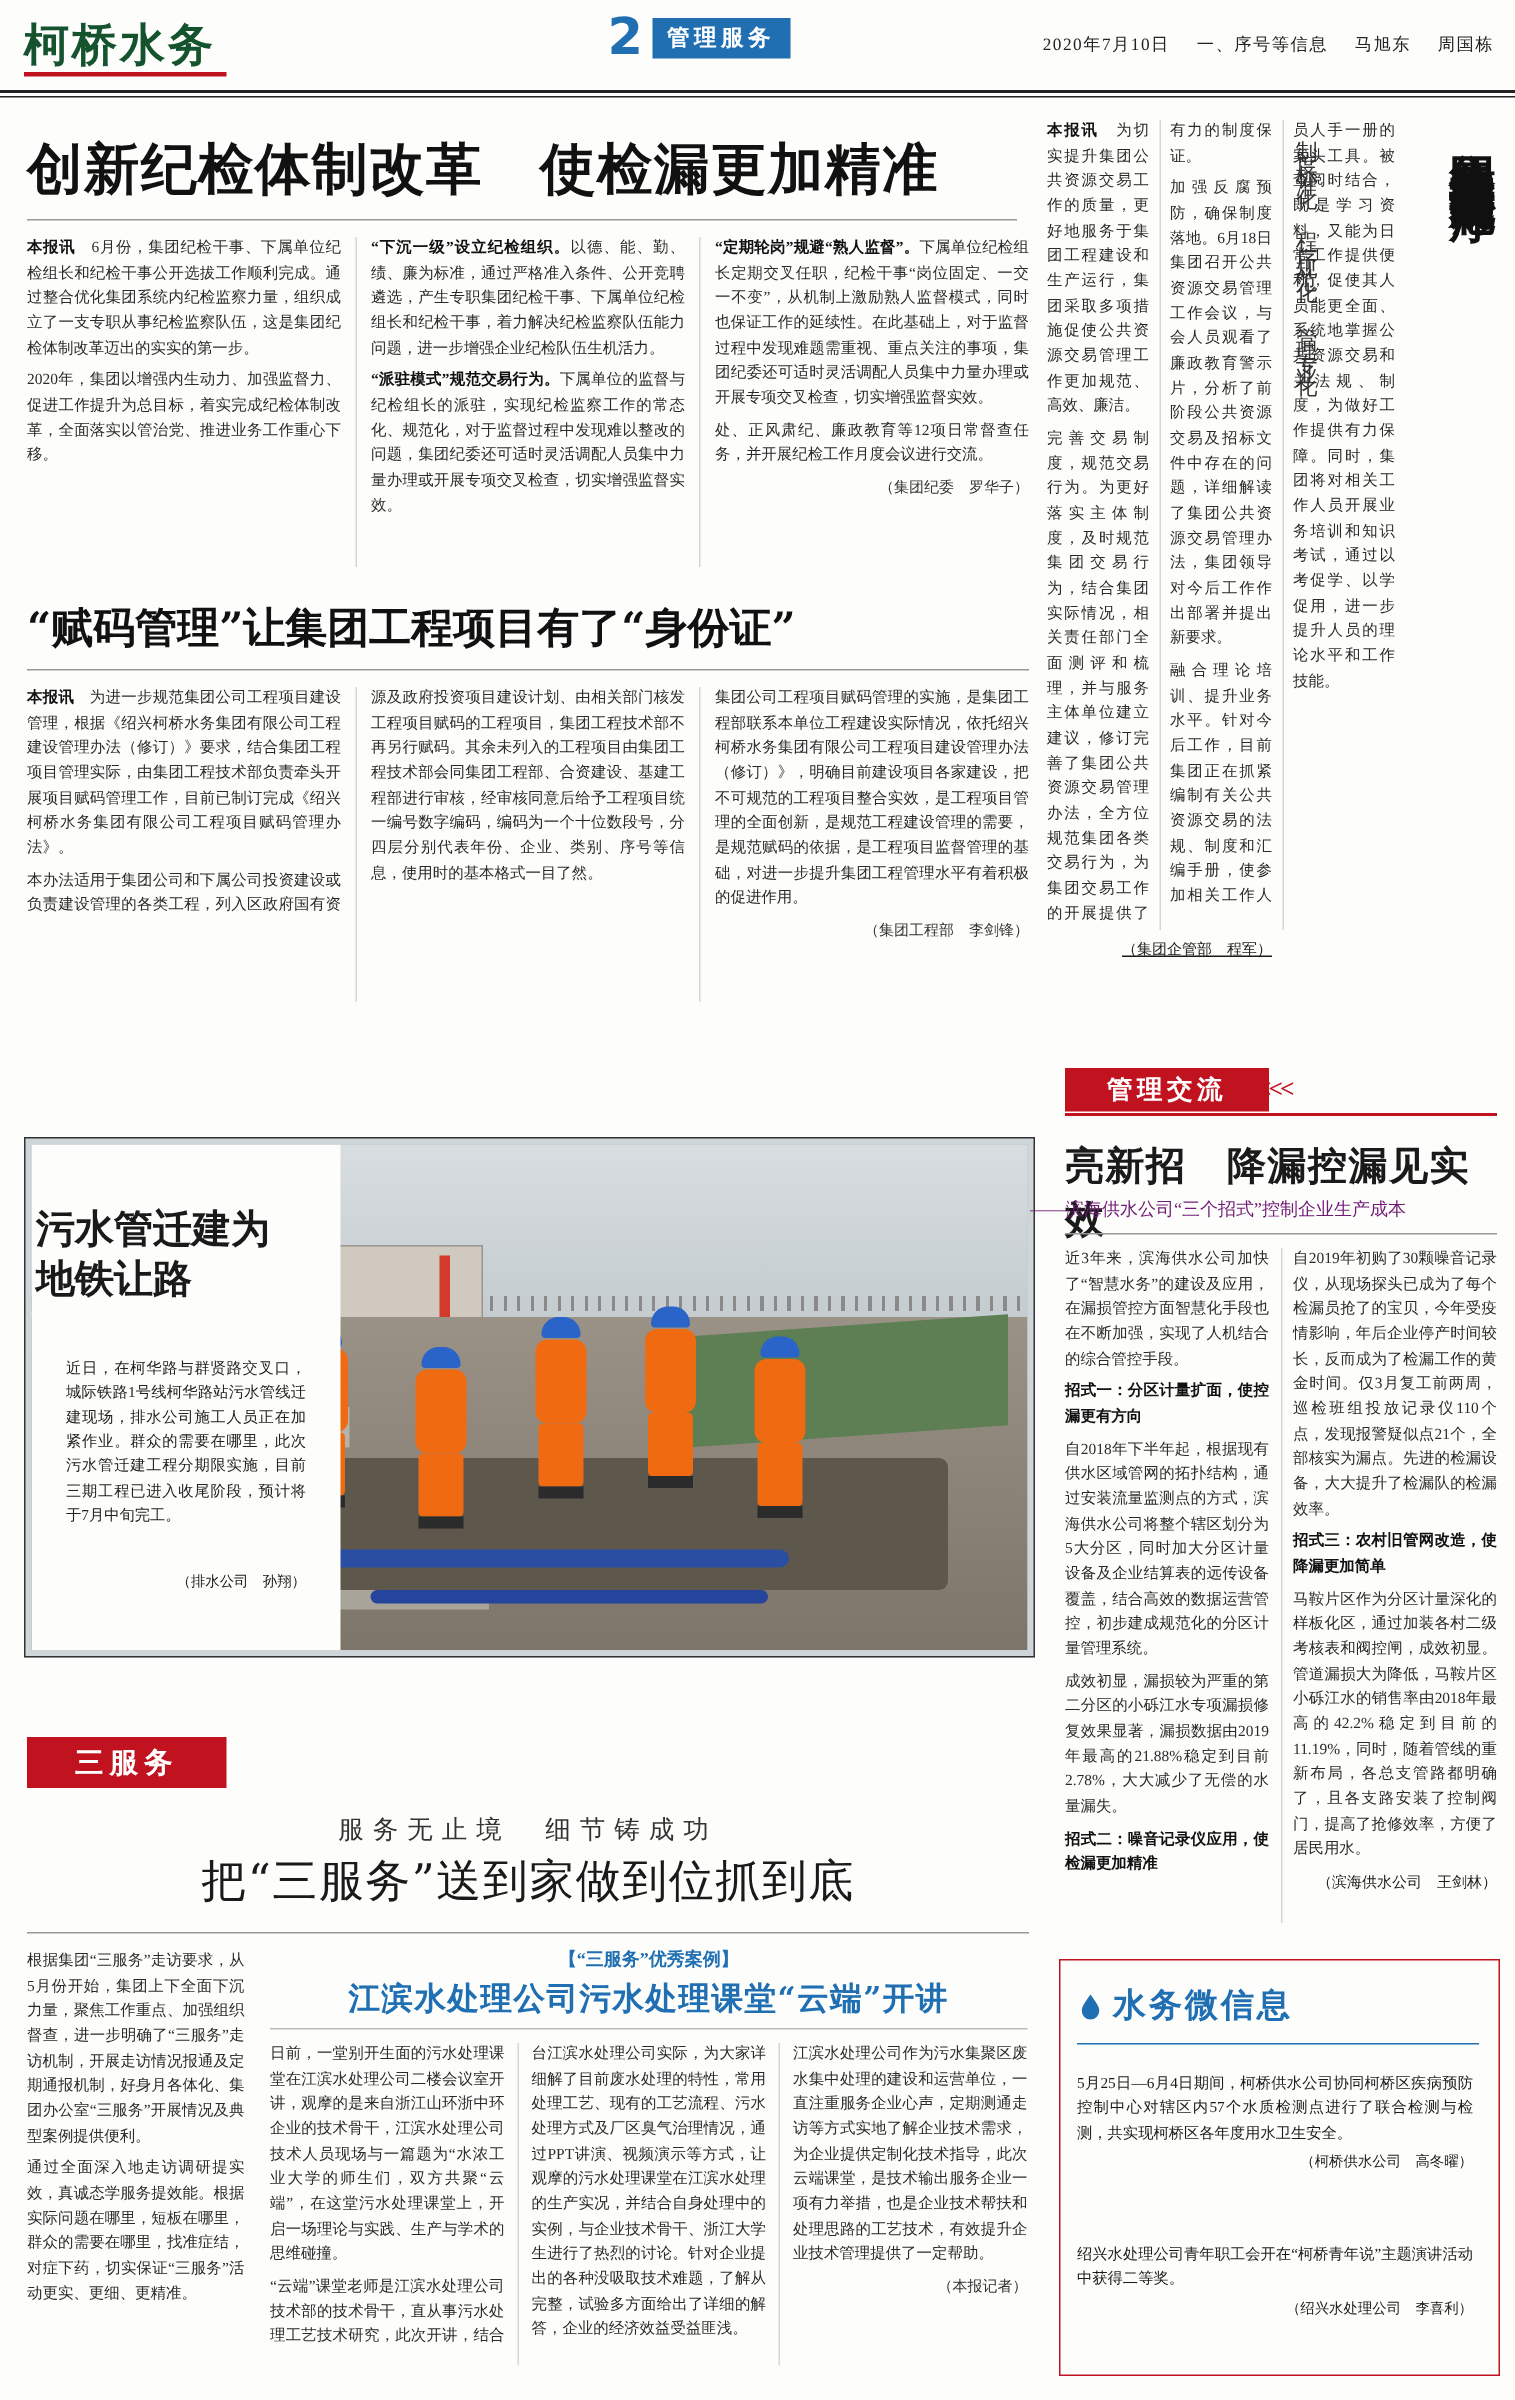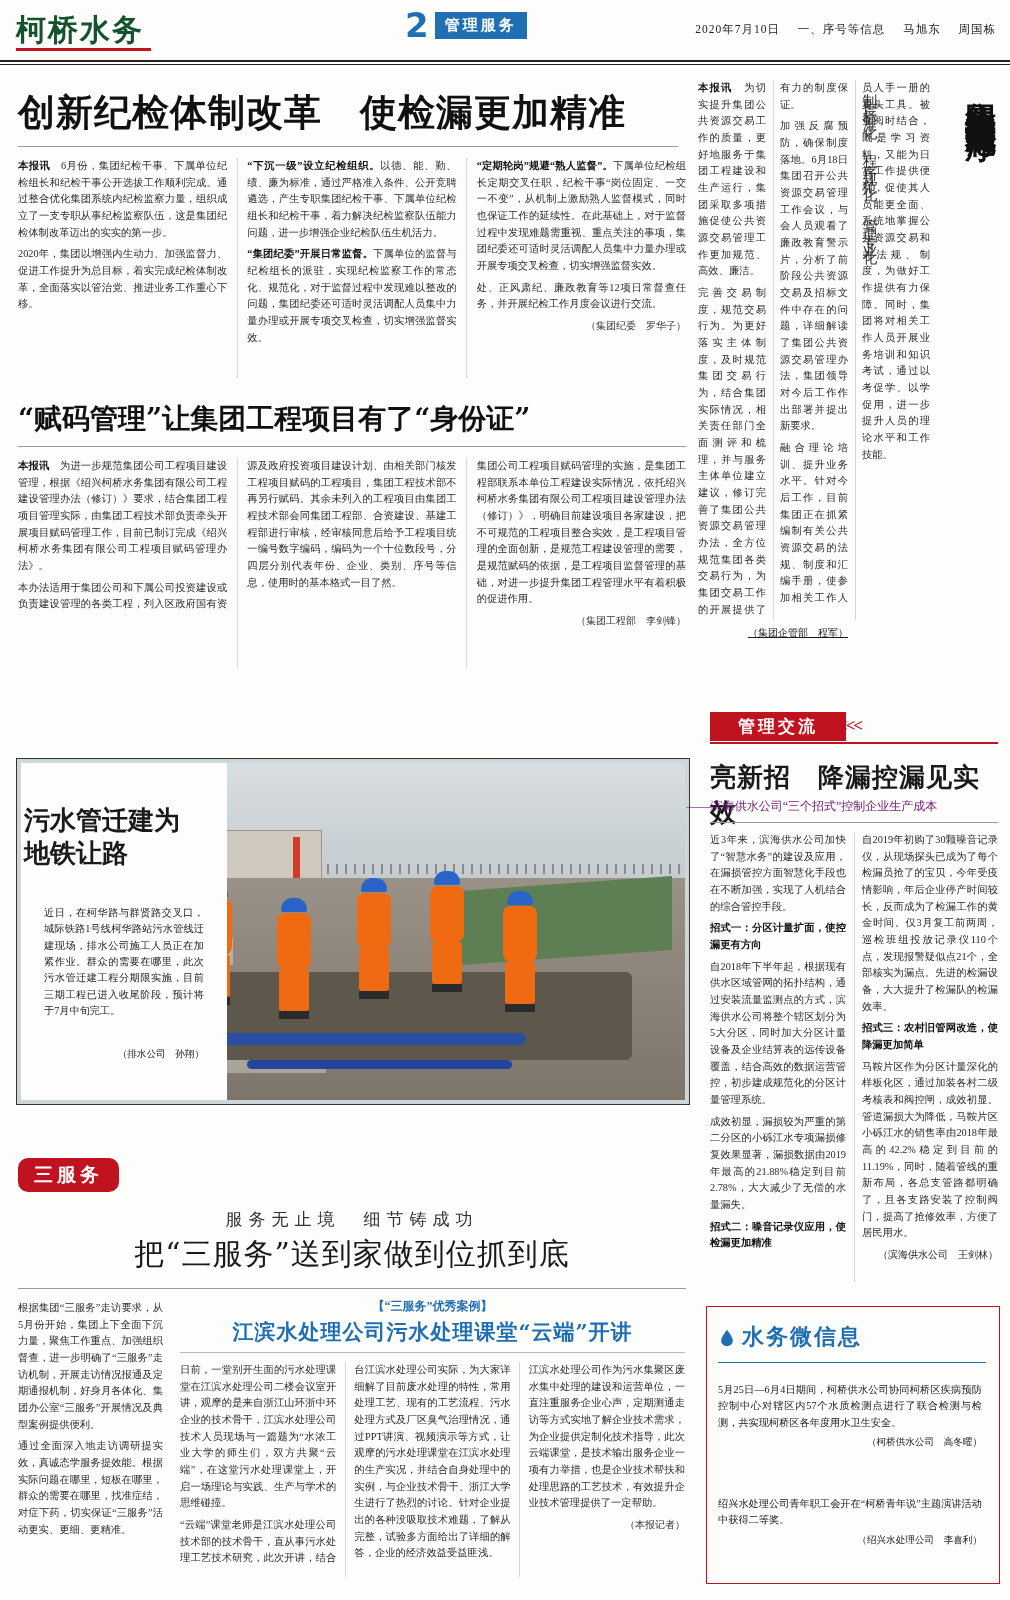--- a/index.html
+++ b/index.html
@@ -68,21 +68,21 @@
   .w-helmet{width:26px;height:14px;background:#2a64c8;border-radius:13px 13px 3px 3px;margin:0 auto;}
   .w-body{width:34px;height:56px;background:#f06a12;border-radius:8px;margin:1px auto 0;}
   .w-legs{width:30px;height:42px;background:#f06a12;margin:0 auto;border-radius:3px;}
   .w-boots{width:30px;height:8px;background:#2b2b2b;margin:0 auto;}
   .green-tarp{position:absolute;right:2%;top:36%;width:34%;height:22%;background:#5d7f53;transform:skewY(-4deg);}
   .fence{position:absolute;left:0;top:30%;width:100%;height:10px;background:repeating-linear-gradient(90deg,#8a8a8a 0 2px,transparent 2px 9px);}
   .truck{position:absolute;left:22%;top:20%;width:23%;height:15%;background:#cfc9bf;border:1px solid #9a948c;}
   .redpost{position:absolute;left:41%;top:22%;width:7px;height:16%;background:#d23b2b;}
 
   
-  .tag-red{position:absolute;background:#c1121f;color:#fff;font-family:"DejaVu Serif",serif;font-weight:bold;font-size:19px;padding:4px 16px;letter-spacing:4px;border-radius:10px;}
+  .tag-red{position:absolute;background:#c1121f;color:#fff;font-family:"DejaVu Serif",serif;font-weight:bold;font-size:19px;padding:4px 32px;letter-spacing:4px;}
   .s3-tagline{position:absolute;left:18px;top:1208px;width:668px;text-align:center;font-size:17px;letter-spacing:6px;color:#333;}
   .s3-title{position:absolute;left:18px;top:1234px;width:668px;text-align:center;font-family:"DejaVu Serif",serif;font-weight:normal;font-size:30px;letter-spacing:1px;}
   .s3-rule{position:absolute;left:18px;top:1288px;width:668px;height:1px;background:#999;}
   .s3-left{position:absolute;left:18px;top:1300px;width:145px;height:270px;}
   .s3-case-label{position:absolute;left:180px;top:1298px;width:505px;text-align:center;font-size:12px;font-weight:bold;color:#1f6fb2;}
   .s3-case-title{position:absolute;left:180px;top:1318px;width:505px;text-align:center;font-family:"DejaVu Serif",serif;font-weight:bold;font-size:21px;color:#1f6fb2;letter-spacing:1px;}
   .s3-case-rule{position:absolute;left:180px;top:1352px;width:505px;height:1px;background:#bbb;}
   .s3-case-cols{position:absolute;left:180px;top:1362px;width:505px;height:215px;column-count:3;column-gap:18px;column-rule:1px solid #d6d6d6;}
 
   
@@ -124,21 +124,21 @@
   </div>
   <div class="rule-top"></div>
   <div class="rule-top2"></div>
 
   <div class="headline a1-title">创新纪检体制改革　使检漏更加精准</div>
   <div class="a1-rule"></div>
   <div class="a1-cols body-text">
     <p><b>本报讯</b>　6月份，集团纪检干事、下属单位纪检组长和纪检干事公开选拔工作顺利完成。通过整合优化集团系统内纪检监察力量，组织成立了一支专职从事纪检监察队伍，这是集团纪检体制改革迈出的实实的第一步。</p>
     <p>2020年，集团以增强内生动力、加强监督力、促进工作提升为总目标，着实完成纪检体制改革，全面落实以管治党、推进业务工作重心下移。</p>
     <p><b>“下沉一级”设立纪检组织。</b>以德、能、勤、绩、廉为标准，通过严格准入条件、公开竞聘遴选，产生专职集团纪检干事、下属单位纪检组长和纪检干事，着力解决纪检监察队伍能力问题，进一步增强企业纪检队伍生机活力。</p>
-    <p><b>“集团纪委”开展日常监督。</b>下属单位的监督与纪检组长的派驻，实现纪检监察工作的常态化、规范化，对于监督过程中发现难以整改的问题，集团纪委还可适时灵活调配人员集中力量办理或开展专项交叉检查，切实增强监督实效。</p>
+    <p><b>“派驻模式”规范交易行为。</b>下属单位的监督与纪检组长的派驻，实现纪检监察工作的常态化、规范化，对于监督过程中发现难以整改的问题，集团纪委还可适时灵活调配人员集中力量办理或开展专项交叉检查，切实增强监督实效。</p>
     <p><b>“定期轮岗”规避“熟人监督”。</b>下属单位纪检组长定期交叉任职，纪检干事“岗位固定、一交一不变”，从机制上激励熟人监督模式，同时也保证工作的延续性。在此基础上，对于监督过程中发现难题需重视、重点关注的事项，集团纪委还可适时灵活调配人员集中力量办理或开展专项交叉检查，切实增强监督实效。</p>
     <p>处、正风肃纪、廉政教育等12项日常督查任务，并开展纪检工作月度会议进行交流。</p>
     <p class="byline">（集团纪委　罗华子）</p>
   </div>
 
   <div class="headline a2-title">“赋码管理”让集团工程项目有了“身份证”</div>
   <div class="a2-rule"></div>
   <div class="a2-cols body-text">
     <p><b>本报讯</b>　为进一步规范集团公司工程项目建设管理，根据《绍兴柯桥水务集团有限公司工程建设管理办法（修订）》要求，结合集团工程项目管理实际，由集团工程技术部负责牵头开展项目赋码管理工作，目前已制订完成《绍兴柯桥水务集团有限公司工程项目赋码管理办法》。</p>
     <p>本办法适用于集团公司和下属公司投资建设或负责建设管理的各类工程，列入区政府国有资源及政府投资项目建设计划、由相关部门核发工程项目赋码的工程项目，集团工程技术部不再另行赋码。其余未列入的工程项目由集团工程技术部会同集团工程部、合资建设、基建工程部进行审核，经审核同意后给予工程项目统一编号数字编码，编码为一个十位数段号，分四层分别代表年份、企业、类别、序号等信息，使用时的基本格式一目了然。</p>

